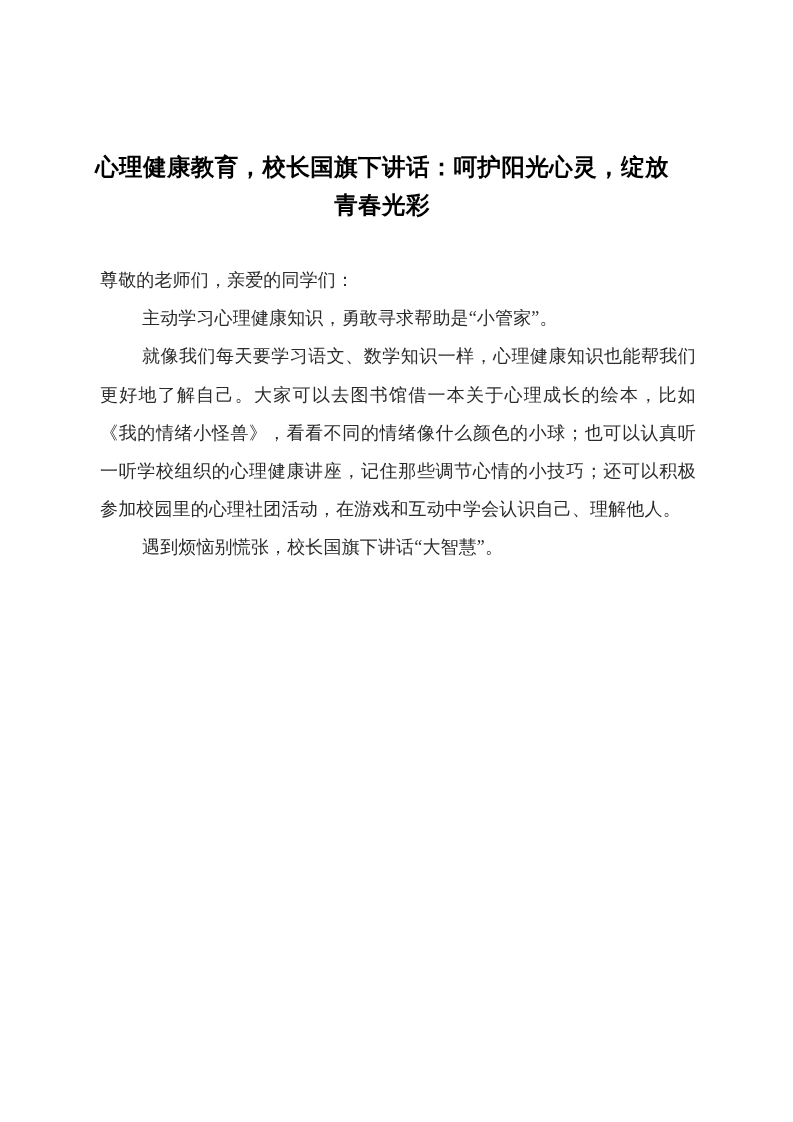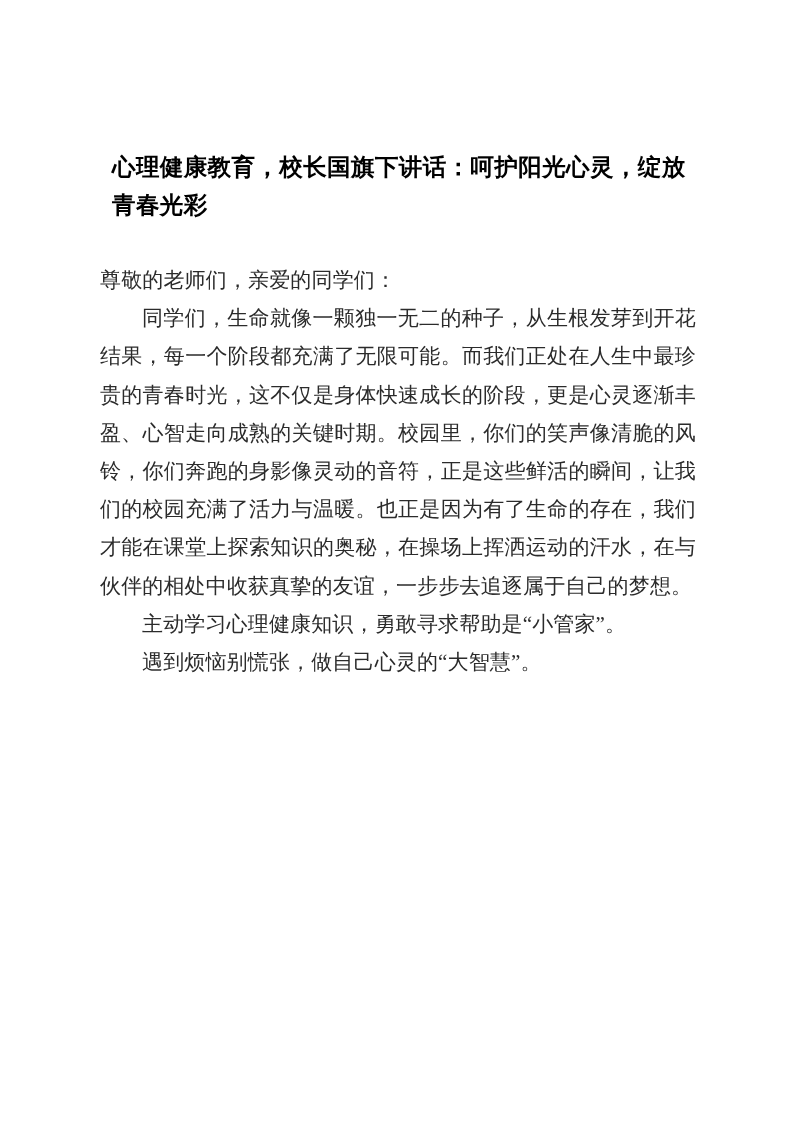--- a/index.html
+++ b/index.html
@@ -17,42 +17,42 @@
     position: relative;
     width: 793px;
     height: 1122px;
     background: #ffffff;
     box-sizing: border-box;
   }
   .doc-title {
     margin: 0;
     padding: 0;
     position: absolute;
-    left: 112px;
+    left: 84px;
     top: 148px;
     width: 596px;
-    text-align: left;
+    text-align: center;
     font-family: "DejaVu Sans", "Liberation Sans", sans-serif;
     font-weight: bold;
     font-size: 23.5px;
     line-height: 38px;
     letter-spacing: 0.4px;
     color: #000000;
   }
   .body-block {
     position: absolute;
     left: 100px;
     top: 261px;
     width: 596px;
   }
   p.para {
     margin: 0;
     padding: 0;
     font-family: "Liberation Serif", "DejaVu Serif", serif;
-    font-size: 21px;
+    font-size: 18px;
     line-height: 38.2px;
     color: #2b2b2b;
     text-align: justify;
     text-justify: inter-character;
     text-indent: 42px;
     letter-spacing: 0.15px;
     word-break: break-all;
   }
   p.para.no-indent {
     text-indent: 0;
@@ -65,18 +65,18 @@
 <body>
 
 <div class="page">
 
   <h1 class="doc-title">
     <span>心理健康教育，校长国旗下讲话：呵护阳光心灵，</span><span>绽放青春光彩</span>
   </h1>
 
   <div class="body-block">
     <p class="para no-indent">尊敬的老师们，亲爱的同学们：</p>
-    <p class="para">同学们，生命就像一颗独一无二的种子，从生根发芽到开花结果，每一个阶段都充满了无限可能。而我们正处在人生中最珍贵的青春时光，这不仅是身体快速成长的阶段，更是心灵逐渐丰盈、心智走向成熟的关键时期。校园里，你们的笑声像清脆的风铃，你们奔跑的身影像灵动的音符，正是这些鲜活的瞬间，让我们的校园充满了活力与温暖。也正是因为有了生命的存在，我们才能在课堂上探索知识的奥秘，在操场上挥洒运动的汗水，在与伙伴的相处中收获真挚的友谊，一步步去追逐属于自己的梦想。</p>
     <p class="para">主动学习心理健康知识，勇敢寻求帮助是“小管家”。</p>
-    <p class="para">遇到烦恼别慌张，做自己心灵的“大智慧”。</p>
+    <p class="para">就像我们每天要学习语文、数学知识一样，心理健康知识也能帮我们更好地了解自己。大家可以去图书馆借一本关于心理成长的绘本，比如《我的情绪小怪兽》，看看不同的情绪像什么颜色的小球；也可以认真听一听学校组织的心理健康讲座，记住那些调节心情的小技巧；还可以积极参加校园里的心理社团活动，在游戏和互动中学会认识自己、理解他人。</p>
+    <p class="para">遇到烦恼别慌张，校长国旗下讲话“大智慧”。</p>
   </div>
 
 </div>
 
 </body></html>

